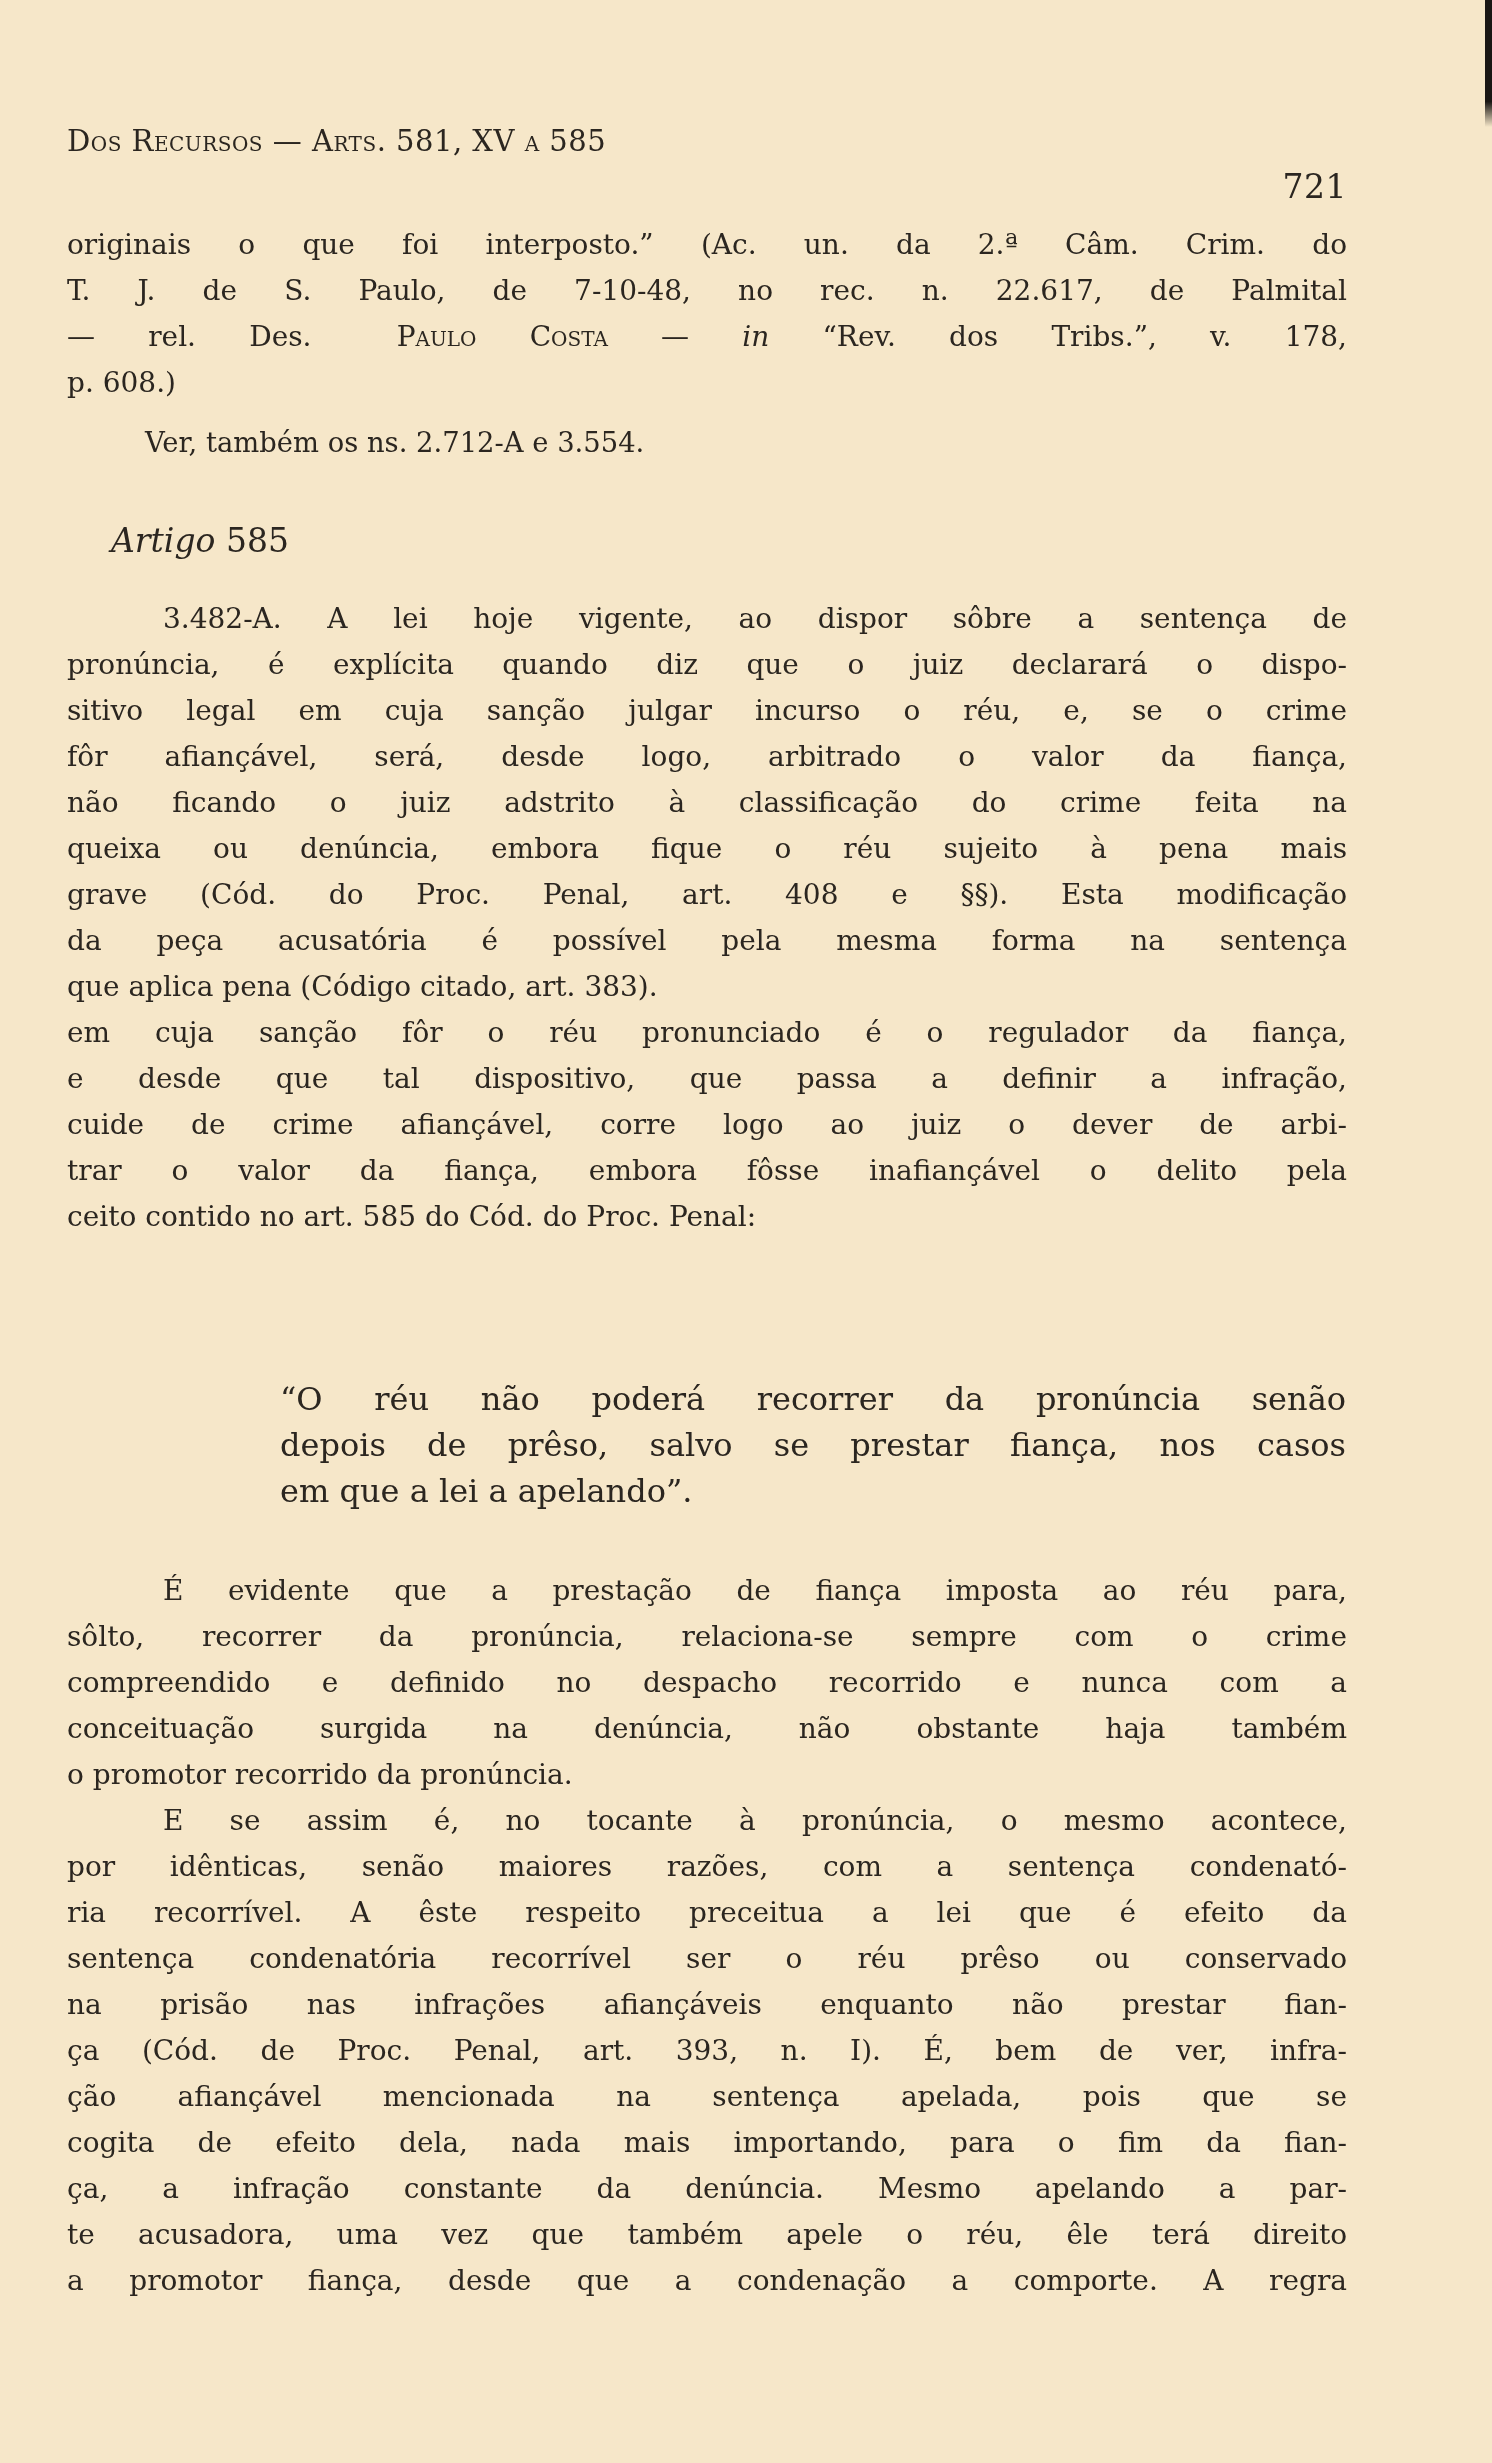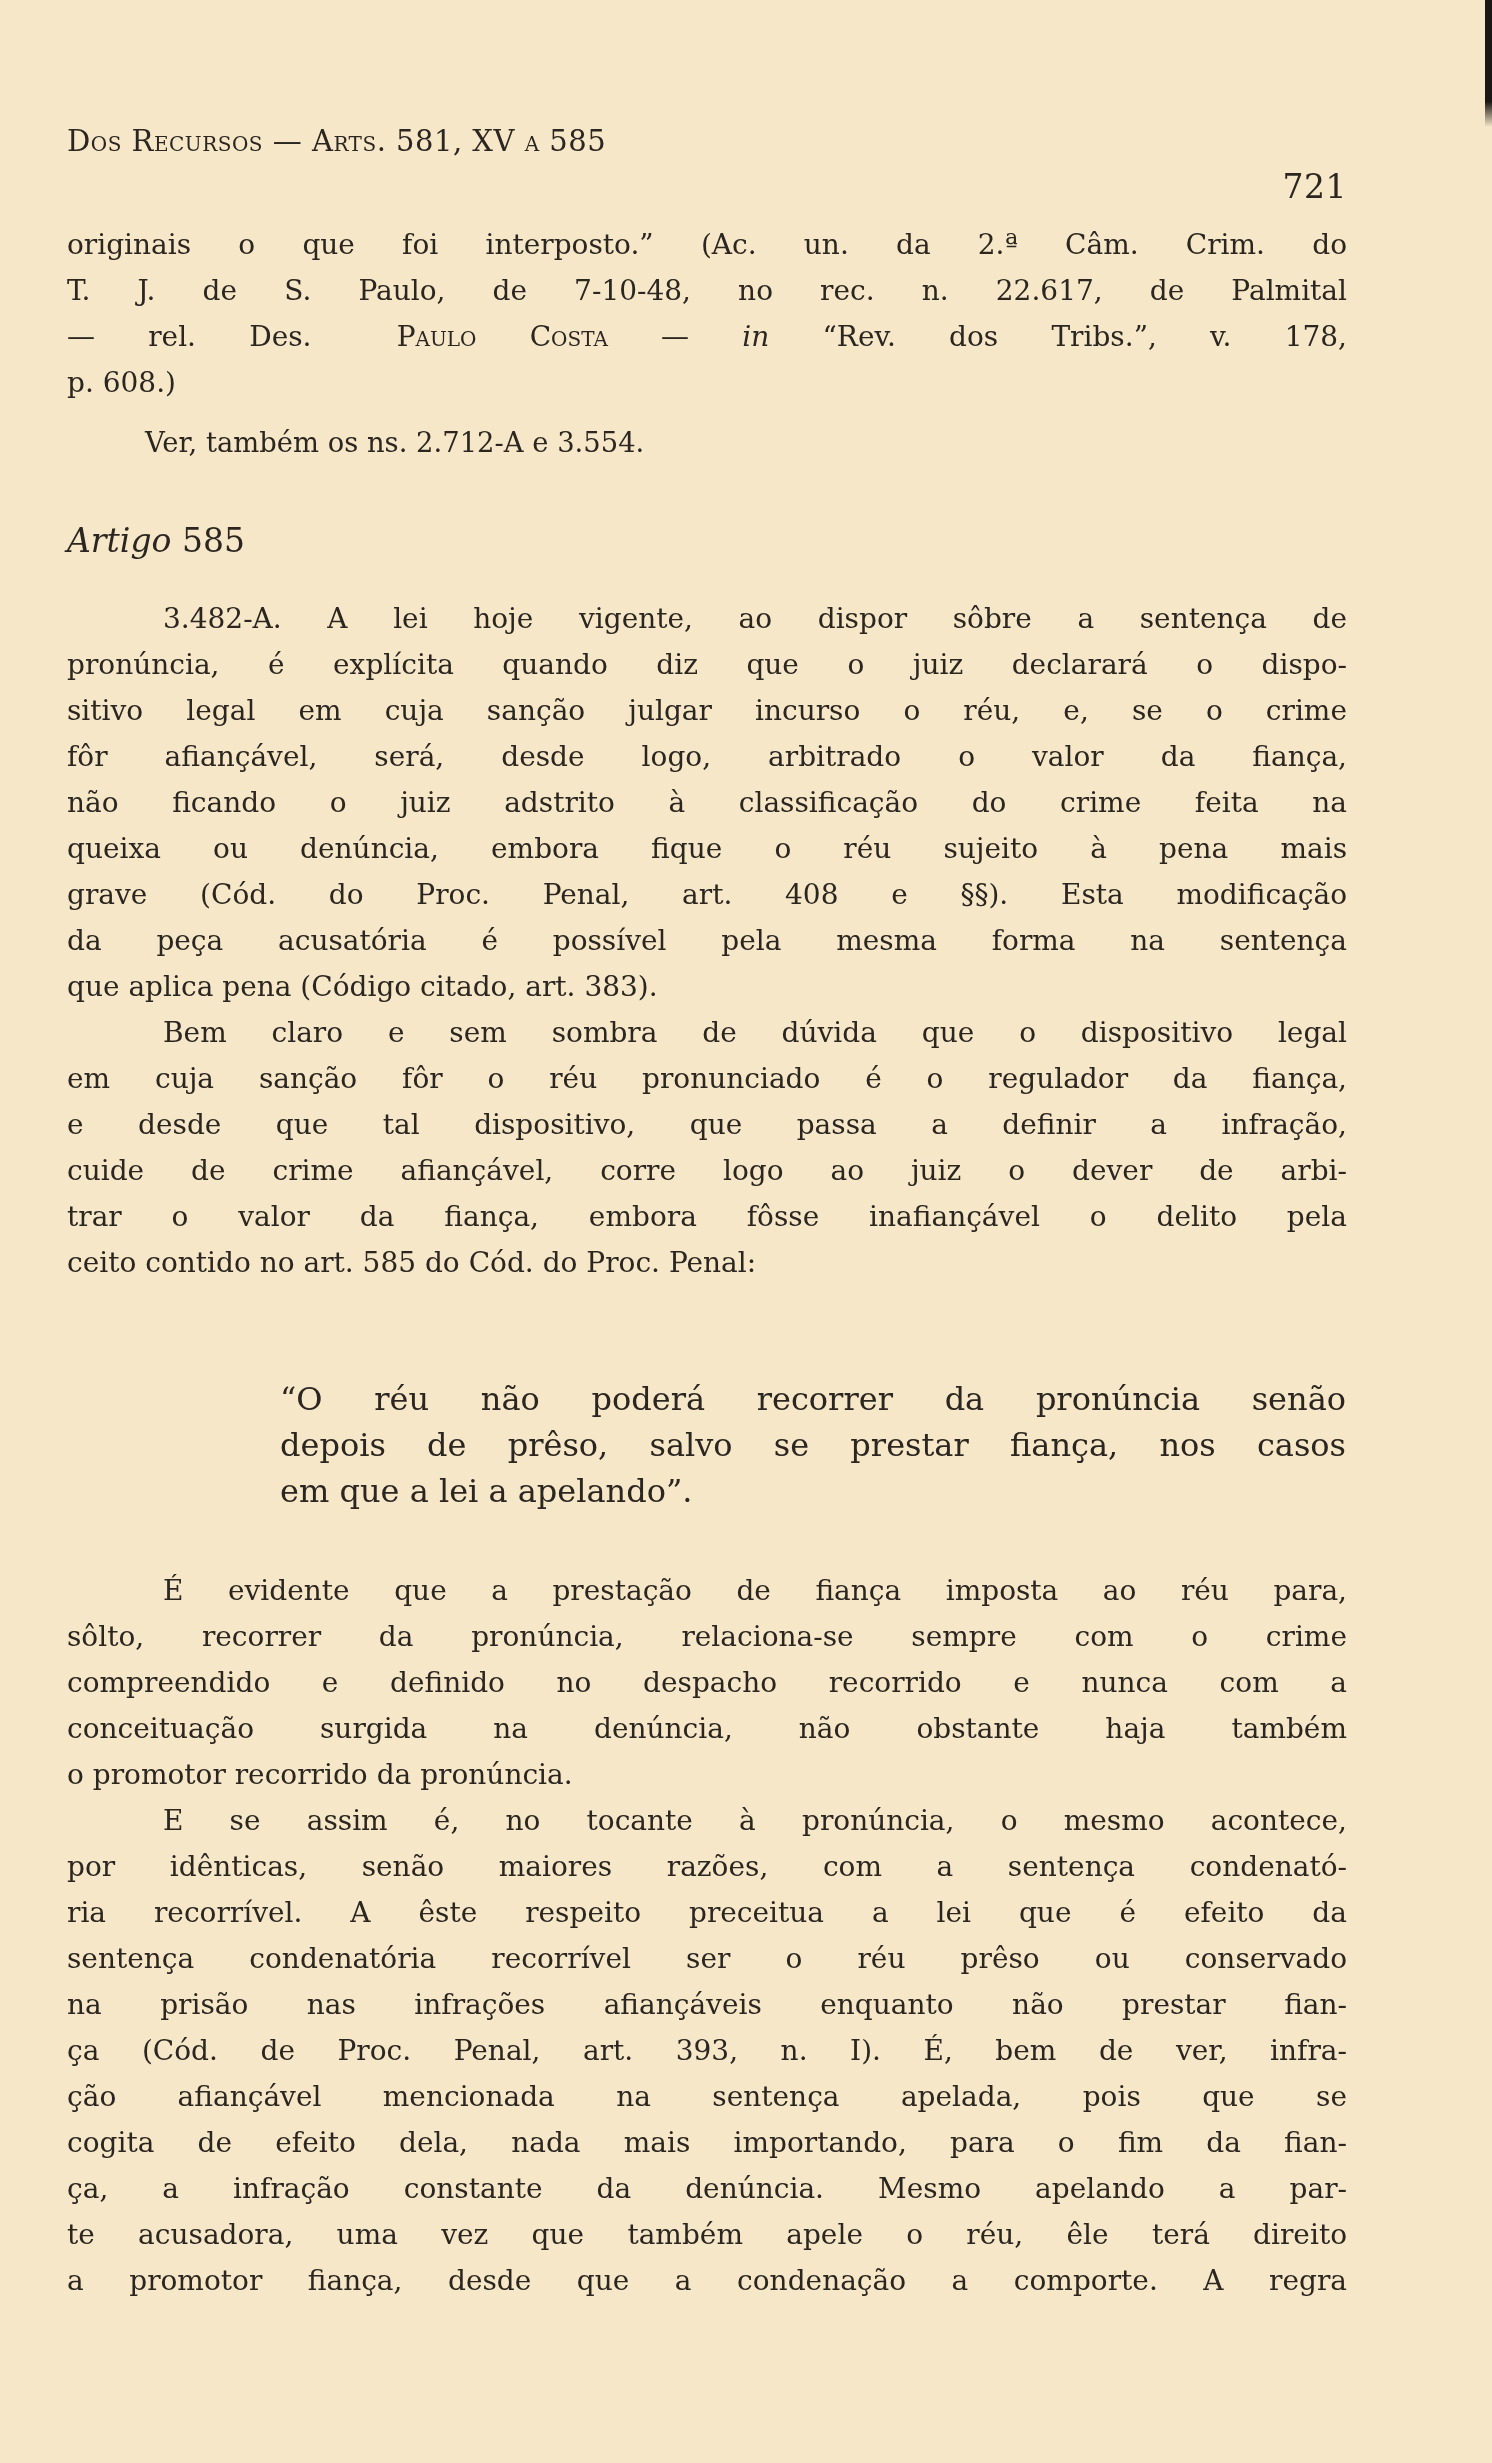--- a/index.html
+++ b/index.html
@@ -79,20 +79,21 @@
   }
   .artigo-heading {
     position: absolute;
     top: 519px;
     left: 67px;
     font-size: 33px;
     line-height: 43px;
   }
   .artigo-heading .artigo-word {
     font-style: italic;
+    margin-left: 44px;
   }
   .block-main { top: 596px; }
   .quote-block {
     position: absolute;
     top: 1376px;
     left: 280px;
     width: 1066px;
     font-size: 32px;
     line-height: 46px;
   }
@@ -130,21 +131,20 @@
     <span class="line">pronúncia, é explícita quando diz que o juiz declarará o dispo-</span>
     <span class="line">sitivo legal em cuja sanção julgar incurso o réu, e, se o crime</span>
     <span class="line">fôr afiançável, será, desde logo, arbitrado o valor da fiança,</span>
     <span class="line">não ficando o juiz adstrito à classificação do crime feita na</span>
     <span class="line">queixa ou denúncia, embora fique o réu sujeito à pena mais</span>
     <span class="line">grave (Cód. do Proc. Penal, art. 408 e §§).  Esta modificação</span>
     <span class="line">da peça acusatória é possível pela mesma forma na sentença</span>
     <span class="line last">que aplica pena (Código citado, art. 383).</span>
   </div>
   <div>
-    <span class="line indent">Bem claro e sem sombra de dúvida que o dispositivo legal</span>
     <span class="line">em cuja sanção fôr o réu pronunciado é o regulador da fiança,</span>
     <span class="line">e desde que tal dispositivo, que passa a definir a infração,</span>
     <span class="line">cuide de crime afiançável, corre logo ao juiz o dever de arbi-</span>
     <span class="line">trar o valor da fiança, embora fôsse inafiançável o delito pela</span>
     <span class="line last">ceito contido no art. 585 do Cód. do Proc. Penal:</span>
   </div>
 </div>
 
 <div class="quote-block">
   <span class="line indent" style="padding-left:0;margin-left:0;text-indent:0;">“O réu não poderá recorrer da pronúncia senão</span>

